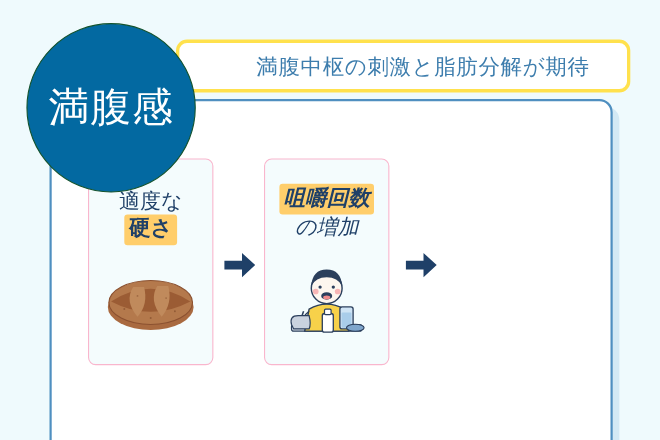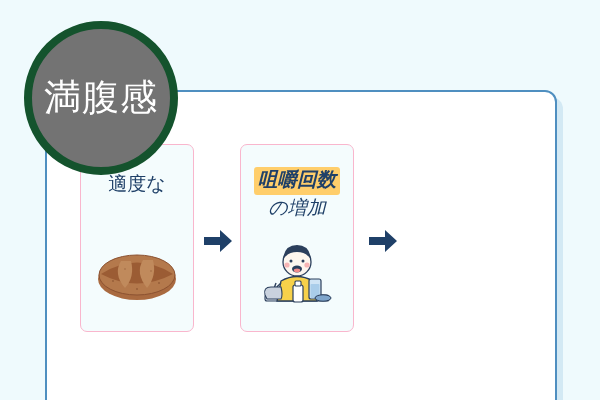--- a/index.html
+++ b/index.html
@@ -62,22 +62,22 @@
   }
 
   
   .main-circle {
     position: absolute;
     left: 24px;
     top: 21px;
     width: 154px;
     height: 154px;
     border-radius: 50%;
-    background: #737373;
-    border: 8px solid #14532d;
+    background: #0369a1;
+    border: 1px solid #14532d;
     display: flex;
     align-items: center;
     justify-content: center;
     z-index: 6;
     text-align: center;
   }
 
   .main-circle-text {
     color: #ffffff;
     font-size: 37px;
@@ -180,20 +180,21 @@
 </head>
 <body>
 
 <div id="stage">
 
   <div class="outer-panel">
 
     <div class="step-box box-1" style="top:52px; left:33px;">
       <div class="step-lines">
         <span class="plain-line">適度な</span>
+        <span class="hl-line">硬さ</span>
       </div>
       <div class="step-art">
         <svg viewBox="0 0 92 64" width="92" height="64" aria-hidden="true">
           <ellipse cx="46" cy="38" rx="39" ry="21" fill="#a96a40"></ellipse>
           <ellipse cx="46" cy="34" rx="38" ry="20" fill="#b4794c"></ellipse>
           <path d="M10 33 Q46 10 82 33 Q46 52 10 33 Z" fill="#9b5c34"></path>
           <path d="M30 20 Q22 33 34 47 Q44 36 40 20 Z" fill="#c08a5c"></path>
           <path d="M52 19 Q44 32 56 47 Q66 35 62 19 Z" fill="#c08a5c"></path>
           <ellipse cx="46" cy="34" rx="38" ry="20" fill="none" stroke="#8b5130" stroke-width="1"></ellipse>
           <circle cx="22" cy="40" r="0.9" fill="#7d4a2a" opacity="0.6"></circle>
@@ -256,18 +257,21 @@
 
     <div class="arrow arrow-2" style="top:136px; left:321px;">
       <svg viewBox="0 0 30 26" width="30" height="26" aria-hidden="true">
         <path d="M1 9 H17 V2 L29 13 L17 24 V17 H1 Z" fill="#1f4068"></path>
       </svg>
     </div>
 
 
   </div>
 
+  <div class="banner">
+    <span class="banner-text">満腹中枢の刺激と脂肪分解が期待</span>
+  </div>
 
   <div class="main-circle">
     <span class="main-circle-text">満腹感</span>
   </div>
 
 </div>
 
 </body></html>

